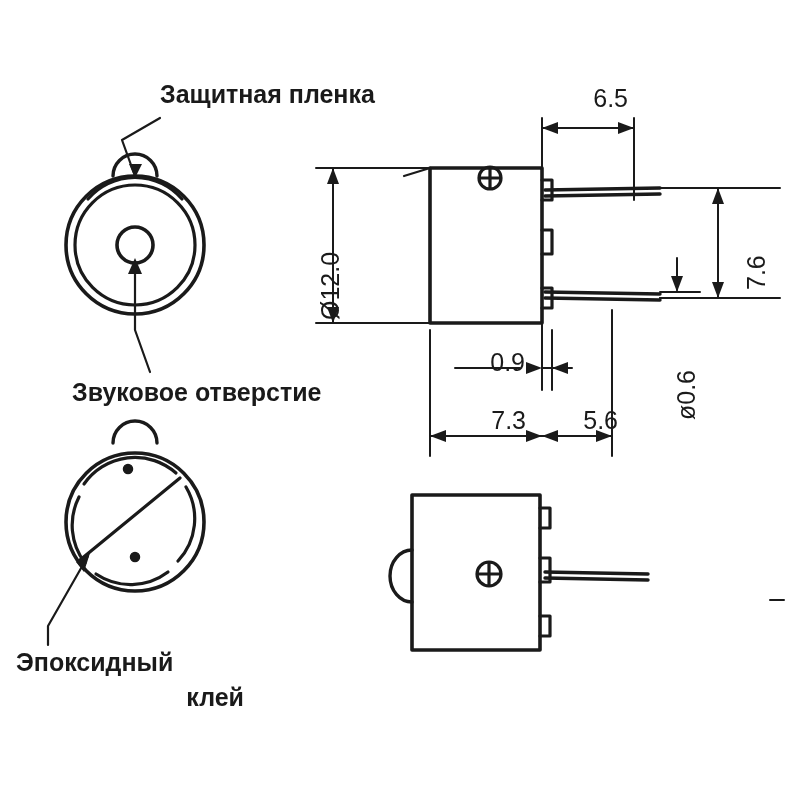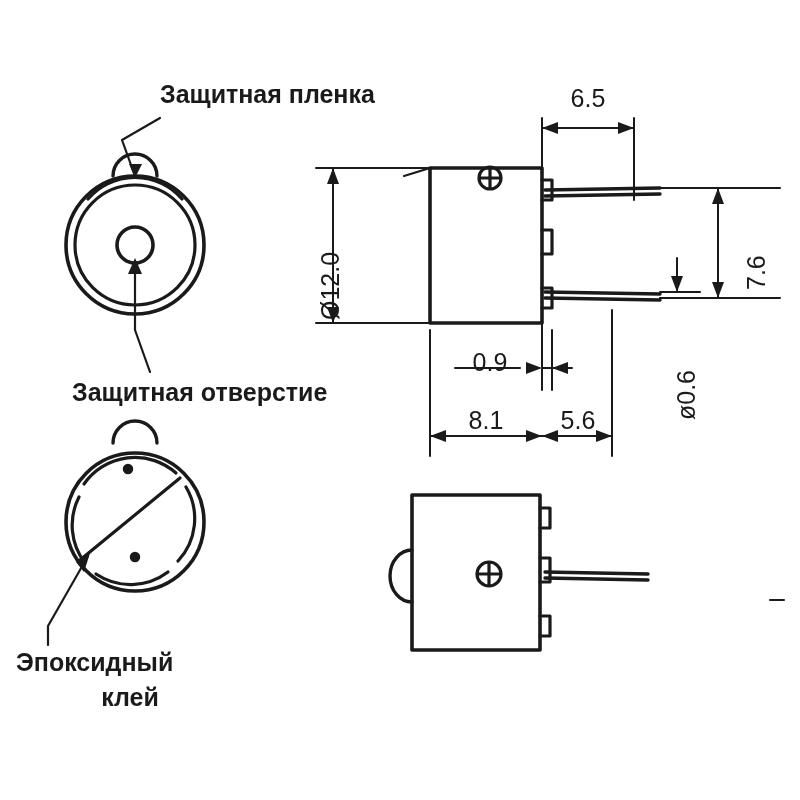--- a/index.html
+++ b/index.html
@@ -35,21 +35,21 @@
   }
   .dim-label {
     font-size: 25px;
     font-weight: 400;
   }
   .rot90 {
     transform: rotate(-90deg);
     transform-origin: left top;
   }
   .center {
-    text-align: center;
+    text-align: right;
   }
 </style>
 </head>
 <body>
 
 <div id="sheet">
 
   <svg class="drawing" viewBox="0 0 800 800">
     <g fill="none" stroke="#1a1a1a" stroke-linecap="round" stroke-linejoin="round">
 
@@ -193,33 +193,33 @@
         <circle cx="489" cy="574" r="12" stroke-width="3.2"></circle>
       </g>
 
       <path d="M 770 600 L 784 600" stroke-width="2"></path>
 
     </g>
   </svg>
 
   <div class="lbl callout-label" style="left:160px; top:80px;">Защитная пленка</div>
 
-  <div class="lbl callout-label" style="left:72px; top:378px;">Защитная отверстие</div>
+  <div class="lbl callout-label" style="left:72px; top:378px;">Звуковое отверстие</div>
 
   <div class="lbl callout-label" style="left:16px; top:648px;">Эпоксидный</div>
 
   <div class="lbl callout-label center" style="left:16px; top:683px; width:228px;">клей</div>
 
   <div class="lbl dim-label rot90" style="left:316px; top:320px;">Ø12.0</div>
 
   <div class="lbl dim-label center" style="left:548px; top:84px; width:80px;">6.5</div>
 
   <div class="lbl dim-label rot90" style="left:742px; top:290px;">7.6</div>
 
   <div class="lbl dim-label rot90" style="left:672px; top:420px;">ø0.6</div>
 
   <div class="lbl dim-label center" style="left:455px; top:348px; width:70px;">0.9</div>
 
-  <div class="lbl dim-label center" style="left:446px; top:406px; width:80px;">8.1</div>
+  <div class="lbl dim-label center" style="left:446px; top:406px; width:80px;">7.3</div>
 
   <div class="lbl dim-label center" style="left:538px; top:406px; width:80px;">5.6</div>
 
 </div>
 
 </body></html>

